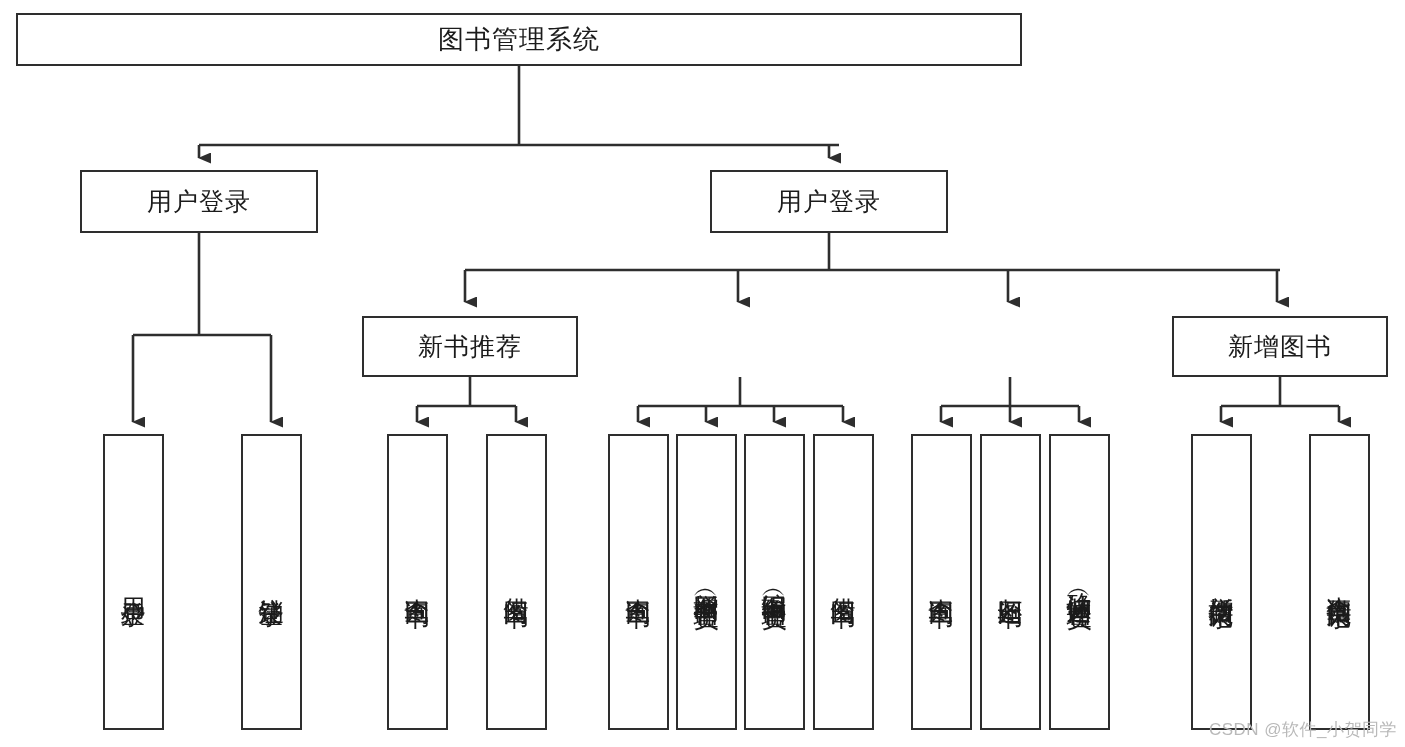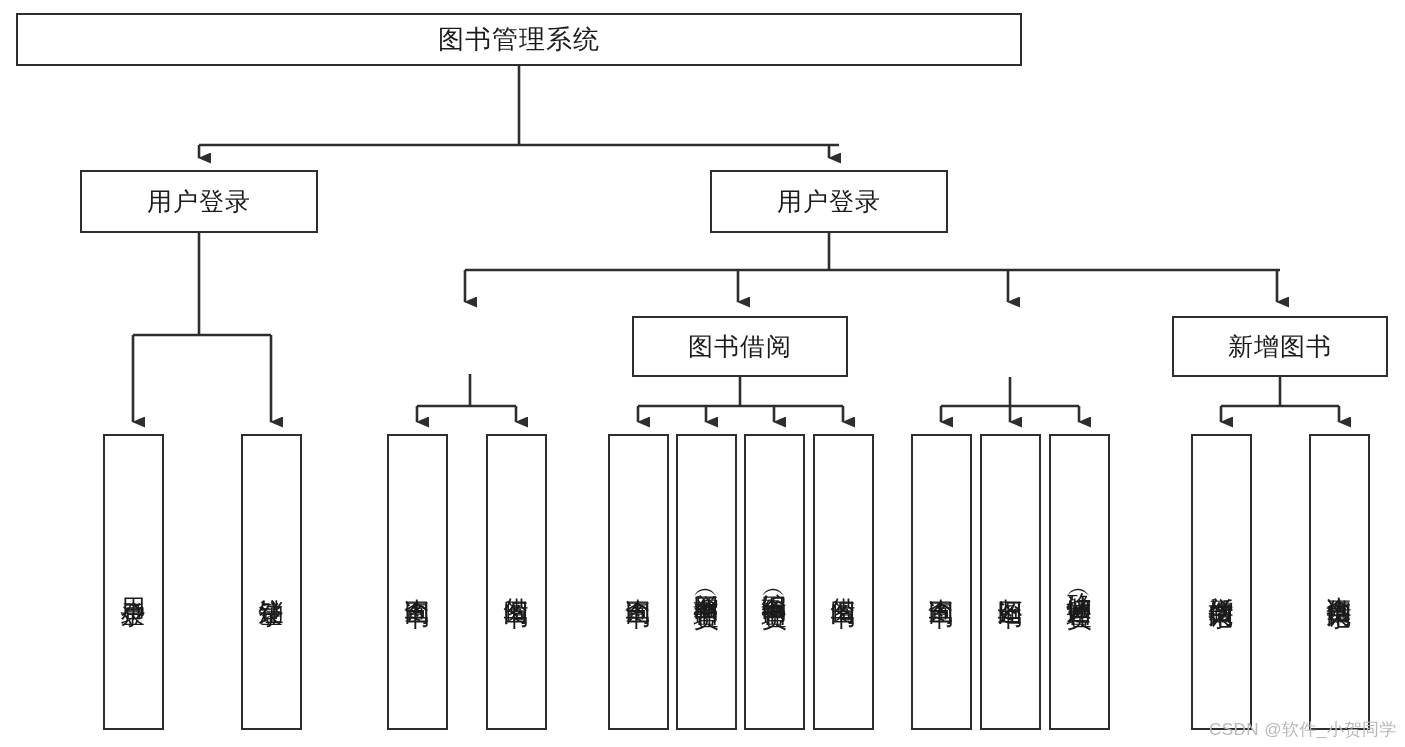--- a/index.html
+++ b/index.html
@@ -123,21 +123,21 @@
       <path d="M1221,406 L1221,422" marker-end="url(#arw)"></path>
       <path d="M1339,406 L1339,422" marker-end="url(#arw)"></path>
     </g>
   </svg>
 
   <div class="node horiz root" style="left:16px; top:13px; width:1006px; height:53px;">图书管理系统</div>
 
   <div class="node horiz" style="left:80px; top:170px; width:238px; height:63px;">用户登录</div>
   <div class="node horiz" style="left:710px; top:170px; width:238px; height:63px;">用户登录</div>
 
-  <div class="node horiz" style="left:632px; top:316px; width:216px; height:61px;">图书借阅</div>
+  <div class="node horiz" style="left:362px; top:316px; width:216px; height:61px;">新书推荐</div>
   <div class="node horiz" style="left:1172px; top:316px; width:216px; height:61px;">新增图书</div>
 
   <div class="node vert" style="left:103px; top:434px; width:61px; height:296px;">
     <span class="vtxt">用户登录</span>
   </div>
   <div class="node vert" style="left:241px; top:434px; width:61px; height:296px;">
     <span class="vtxt">注销登录</span>
   </div>
 
   <div class="node vert" style="left:387px; top:434px; width:61px; height:296px;">

